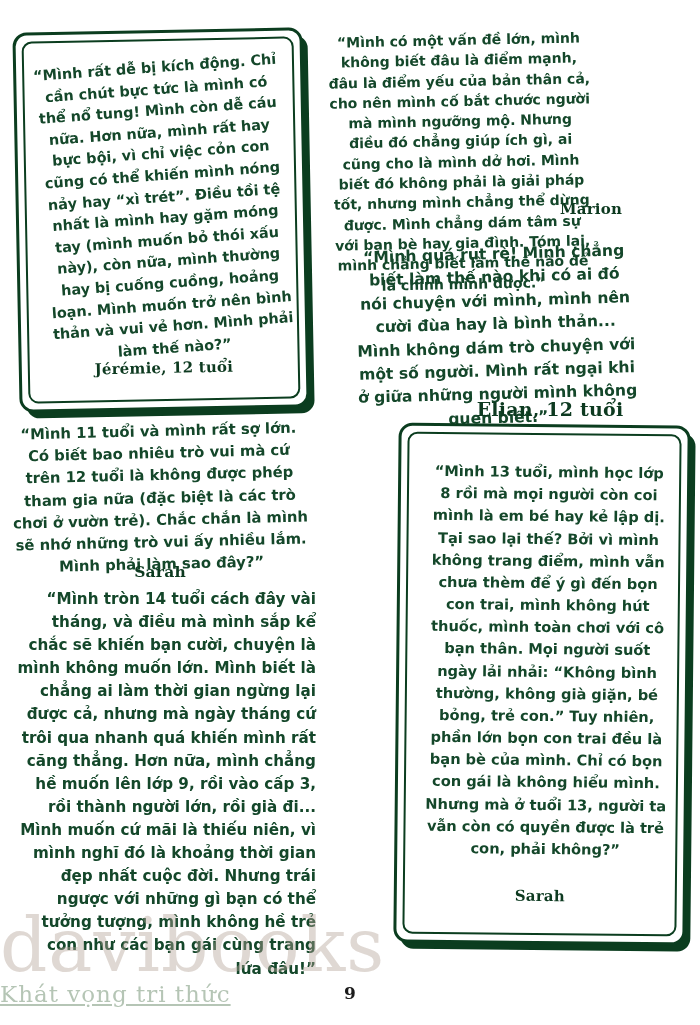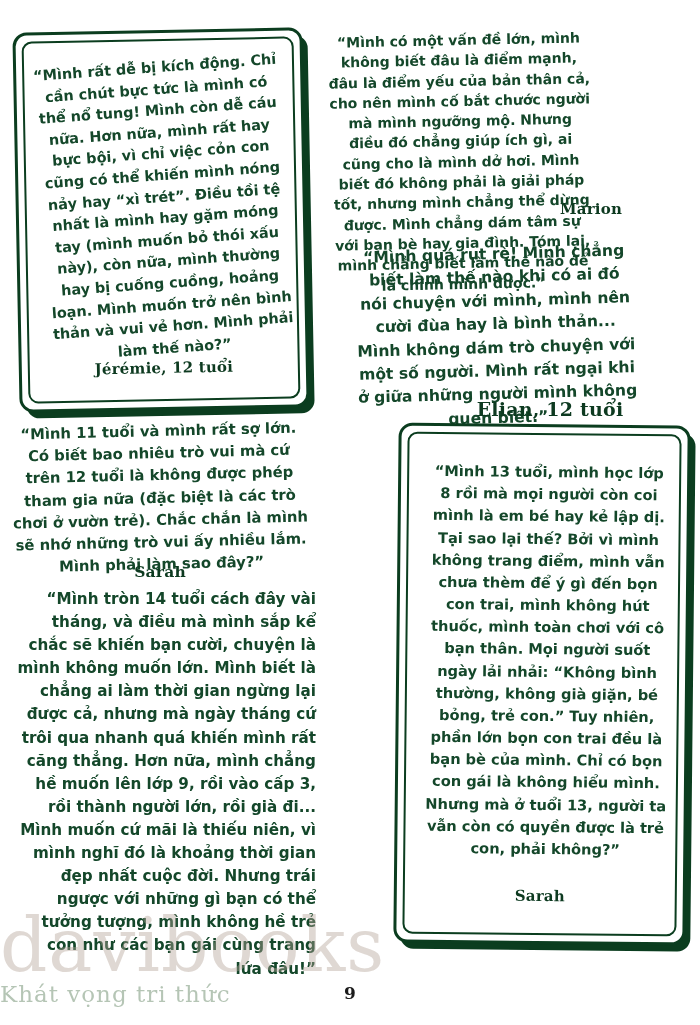--- a/index.html
+++ b/index.html
@@ -196,20 +196,21 @@
     color: rgba(178, 163, 150, 0.42);
     letter-spacing: 1px;
     line-height: .92;
   }
   .watermark .wm-sub {
     font-family: "DejaVu Serif", serif;
     font-size: 23px;
     color: rgba(120, 150, 120, 0.55);
     letter-spacing: 1px;
     margin-top: 2px;
+    text-decoration: underline;
   }
 
   .page-number {
     position: absolute;
     left: 0;
     right: 0;
     bottom: 22px;
     text-align: center;
     font-family: "DejaVu Serif", serif;
     font-size: 17px;

